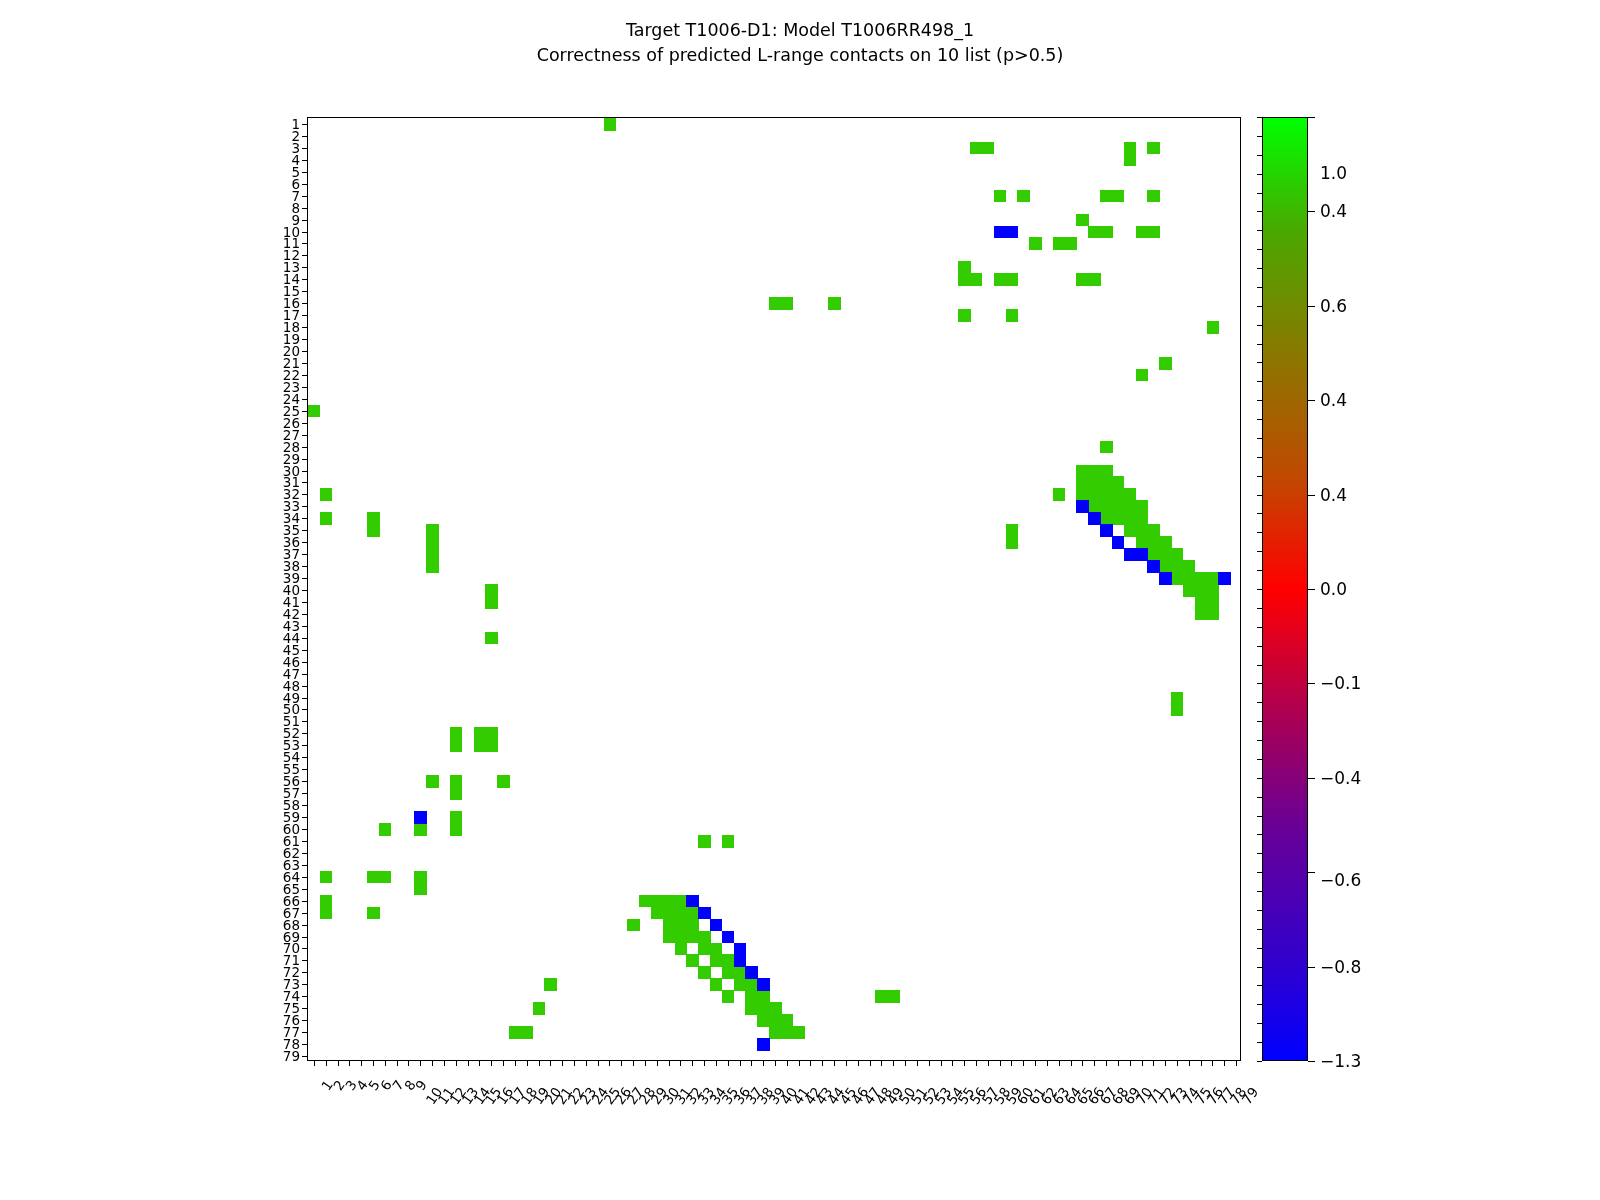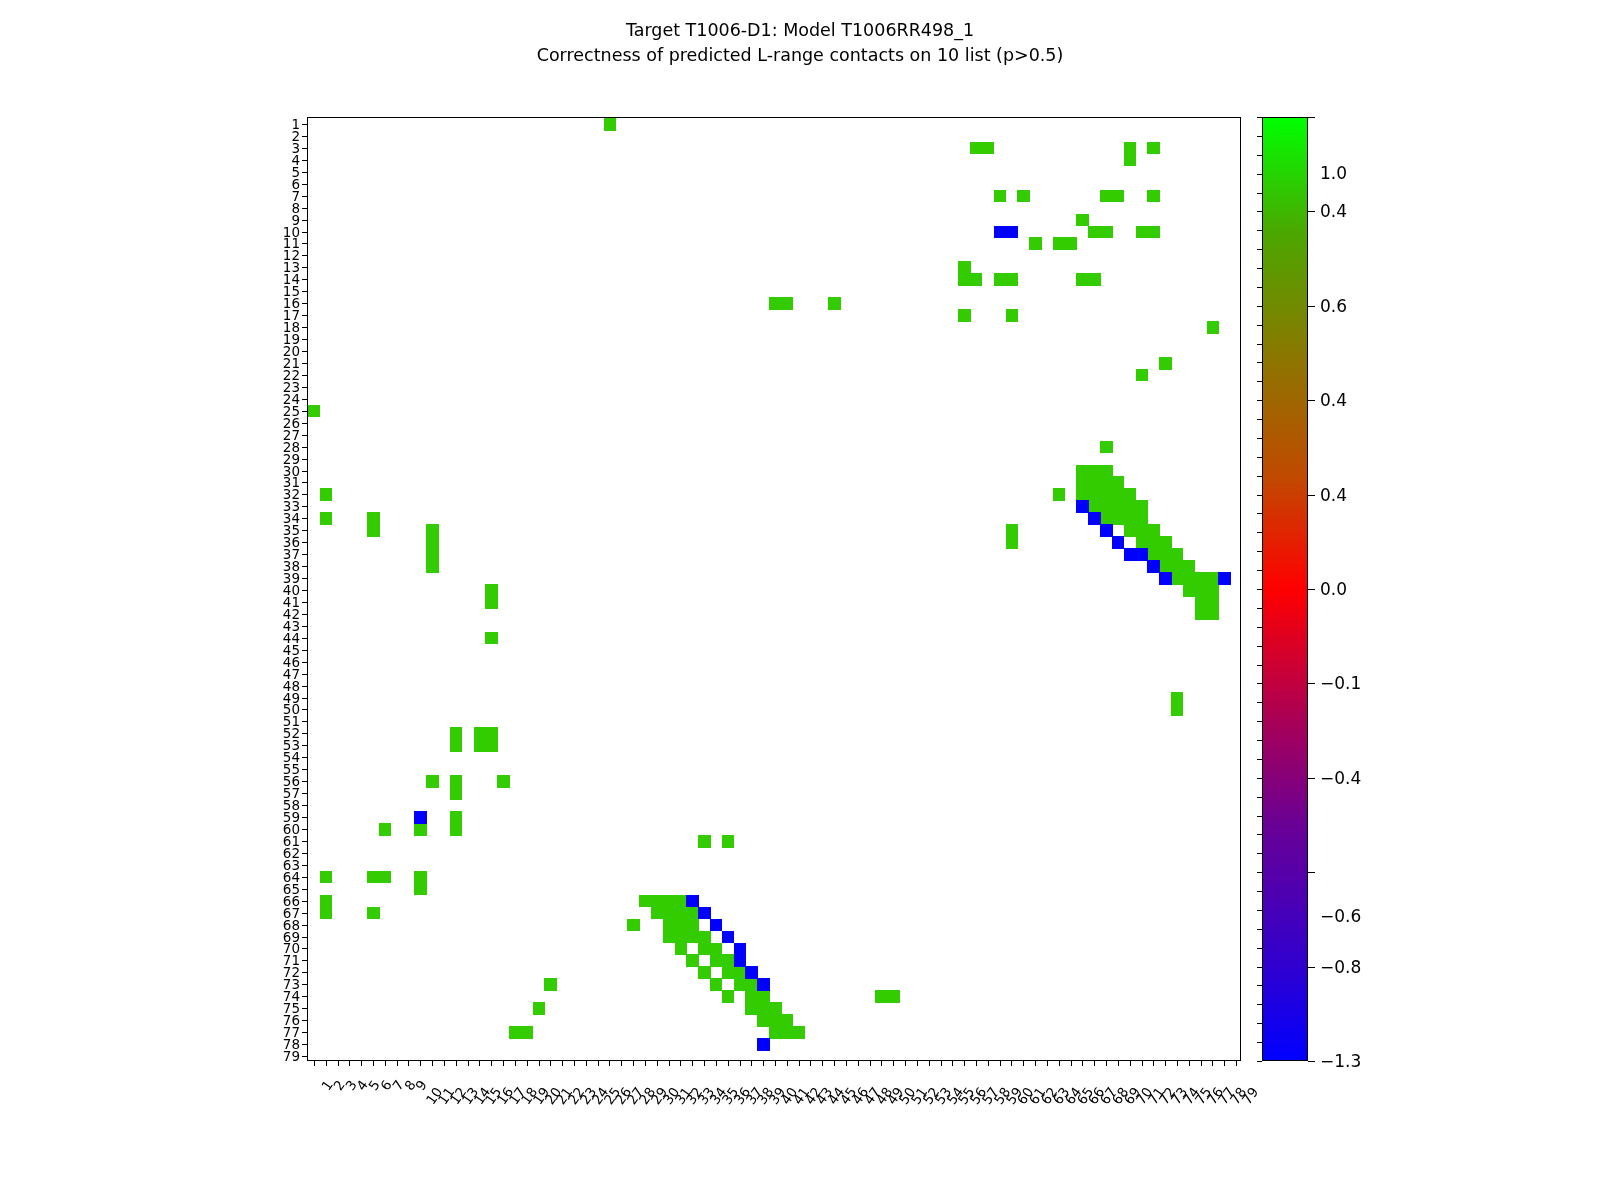--- a/index.html
+++ b/index.html
@@ -663,21 +663,21 @@
   </div>
 
   <div id="colorbar-wrap">
     <div id="colorbar"></div>
     <div id="cbticks">
         <div class="cb-tick" style="top: 944px;"></div>
         <div class="cb-label" style="top: 944px;">−1.3</div>
         <div class="cb-tick" style="top: 849.6px;"></div>
         <div class="cb-label" style="top: 849.6px;">−0.8</div>
         <div class="cb-tick" style="top: 755.2px;"></div>
-        <div class="cb-label" style="top: 799px; text-align: center;">−0.6</div>
+        <div class="cb-label" style="top: 763px; text-align: center;">−0.6</div>
         <div class="cb-tick" style="top: 660.8px;"></div>
         <div class="cb-label" style="top: 660.8px;">−0.4</div>
         <div class="cb-tick" style="top: 566.4px;"></div>
         <div class="cb-label" style="top: 566.4px;">−0.1</div>
         <div class="cb-tick" style="top: 472px;"></div>
         <div class="cb-label" style="top: 472px;">0.0</div>
         <div class="cb-tick" style="top: 377.6px;"></div>
         <div class="cb-label" style="top: 377.6px;">0.4</div>
         <div class="cb-tick" style="top: 283.2px;"></div>
         <div class="cb-label" style="top: 283.2px;">0.4</div>

